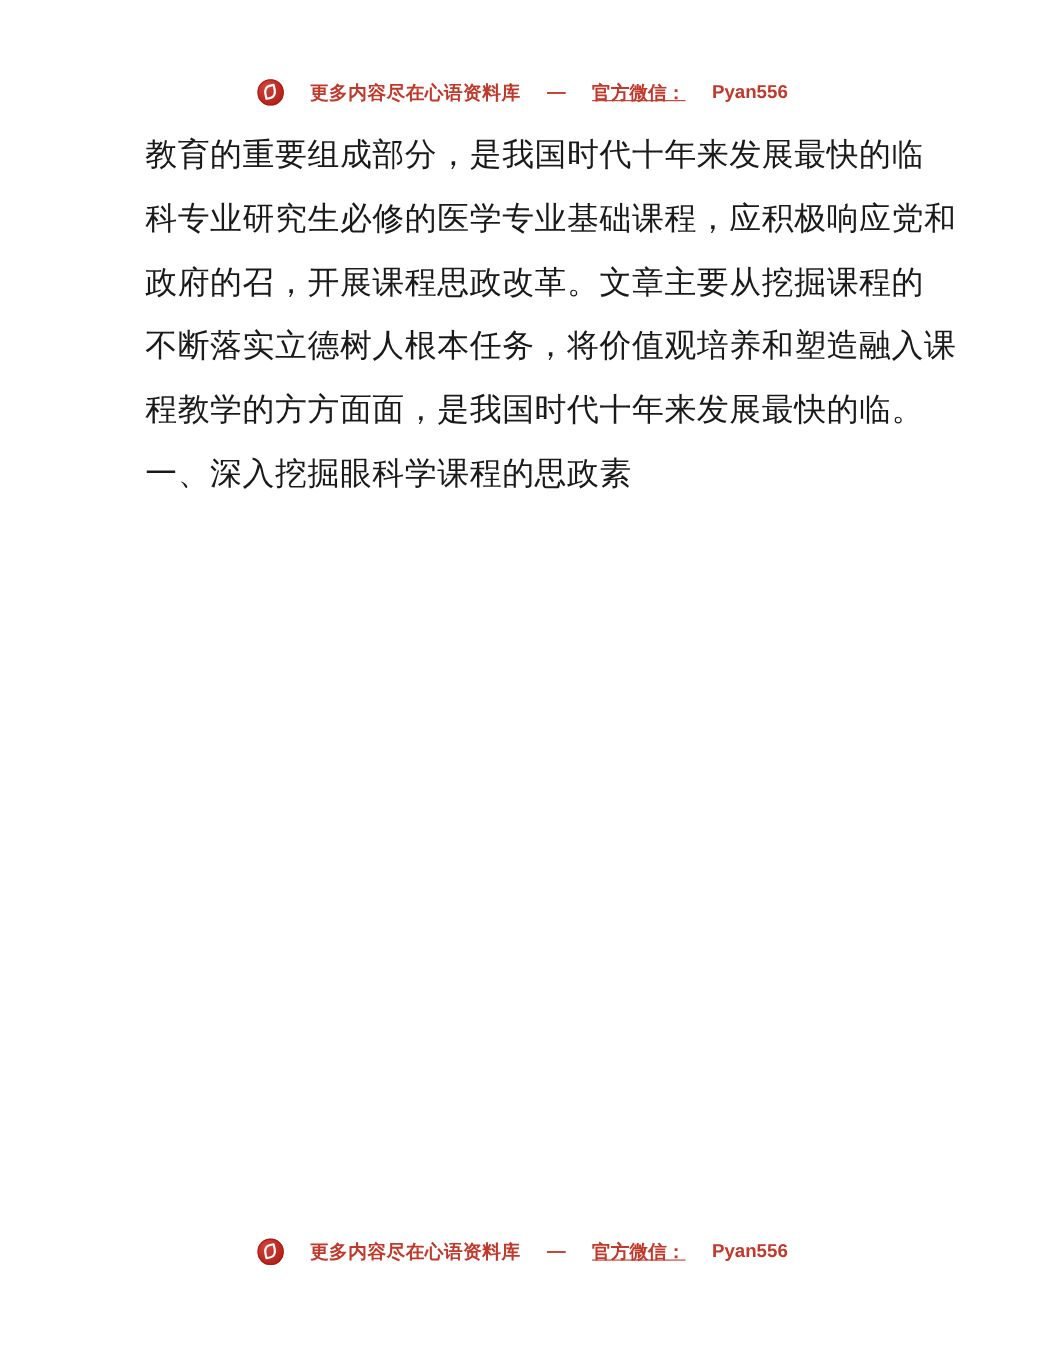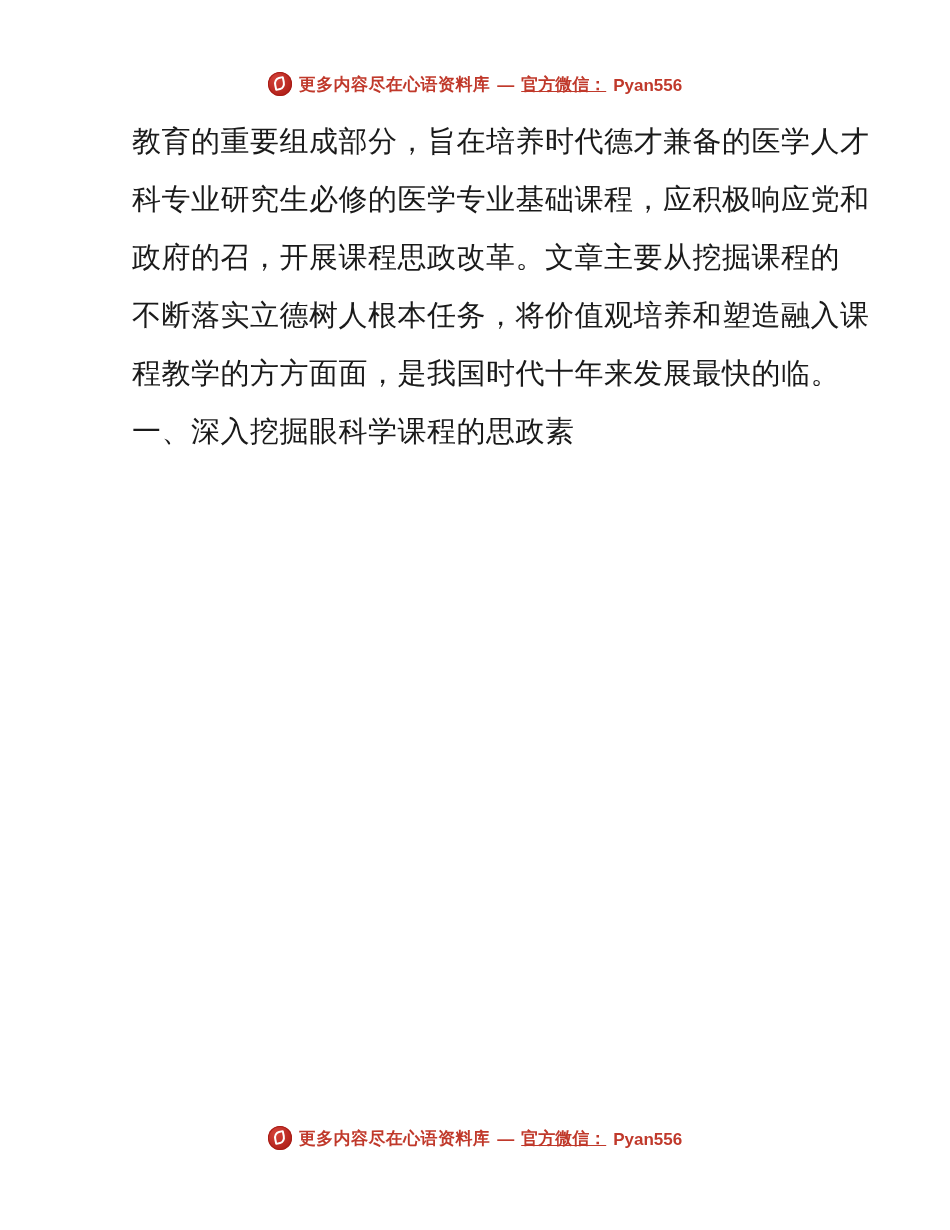--- a/index.html
+++ b/index.html
@@ -21,23 +21,23 @@
     height: 1230px;
     box-sizing: border-box;
   }
 
   
   .watermark {
     position: absolute;
     left: 0;
     width: 950px;
     display: flex;
-    align-items: flex-end;
+    align-items: center;
     justify-content: center;
-    gap: 7px;
+    gap: 24px;
     white-space: nowrap;
   }
   .watermark.top { top: 72px; }
   .watermark.bottom { top: 1126px; }
 
   .wm-logo {
     width: 24px;
     height: 24px;
     border-radius: 50%;
     background: radial-gradient(circle at 35% 30%, #d4423a 0%, #b4231c 70%, #8e1712 100%);
@@ -110,21 +110,21 @@
 
   <div class="watermark top">
     <span class="wm-logo"></span>
     <span class="wm-text">更多内容尽在心语资料库</span>
     <span class="wm-sep">—</span>
     <span class="wm-wechat">官方微信：</span>
     <span class="wm-handle">Pyan556</span>
   </div>
 
   <div class="doc-body">
-    <p class="para">教育的重要组成部分，旨在培养时代德才兼备的医学人才</p>
+    <p class="para">教育的重要组成部分，是我国时代十年来发展最快的临</p>
     <p class="para">科专业研究生必修的医学专业基础课程，应积极响应党和</p>
     <p class="para">政府的召，开展课程思政改革。文章主要从挖掘课程的</p>
     <p class="para">不断落实立德树人根本任务，将价值观培养和塑造融入课</p>
     <p class="para">程教学的方方面面，是我国时代十年来发展最快的临。</p>
     <p class="para">一、深入挖掘眼科学课程的思政素</p>
   </div>
 
   <div class="watermark bottom">
     <span class="wm-logo"></span>
     <span class="wm-text">更多内容尽在心语资料库</span>

